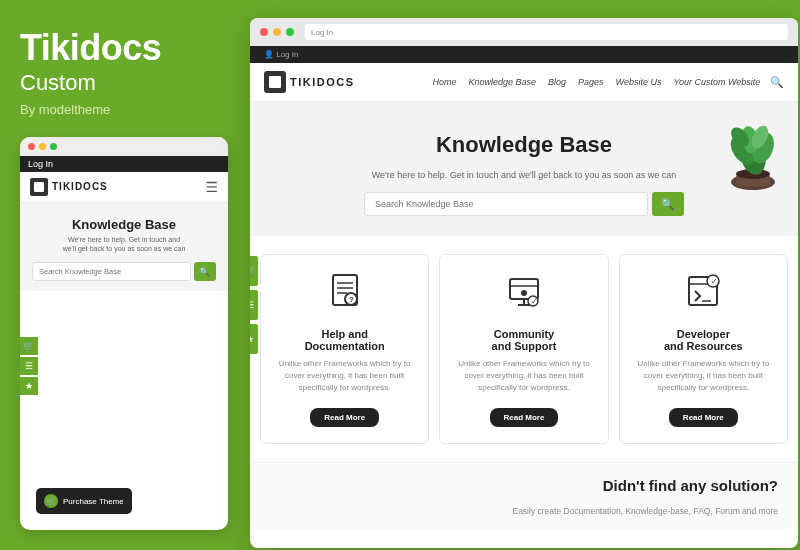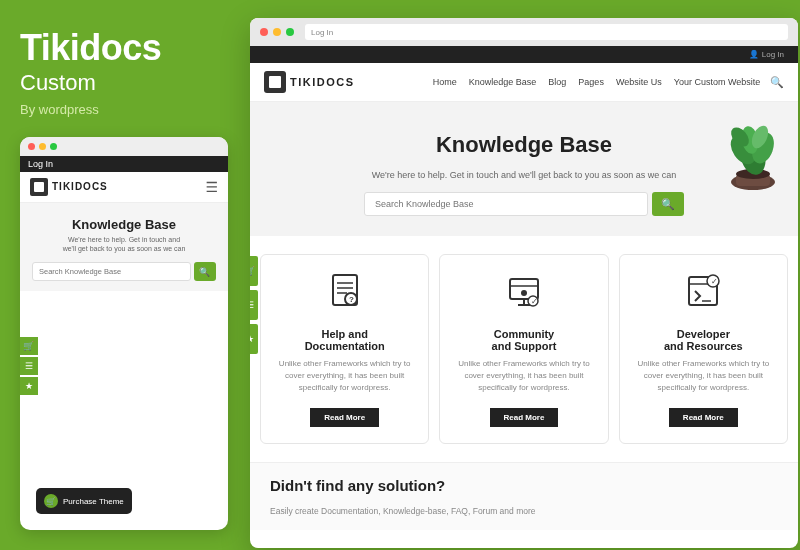--- a/index.html
+++ b/index.html
@@ -233,21 +233,20 @@
 
     
     .site-topbar {
       background: #222;
       padding: 4px 14px;
       font-size: 8px;
       color: #aaa;
       display: flex;
       align-items: center;
       gap: 6px;
-      justify-content: flex-end;
     }
 
     .site-nav {
       display: flex;
       align-items: center;
       padding: 8px 14px;
       border-bottom: 1px solid #eee;
       background: #fff;
     }
 
@@ -274,20 +273,21 @@
       letter-spacing: 1.5px;
       color: #222;
     }
 
     .site-nav-links {
       display: flex;
       gap: 12px;
       font-size: 9px;
       color: #444;
       margin-right: 10px;
+      font-style: italic;
     }
     .site-nav-links span { cursor: pointer; }
     .site-search-icon {
       font-size: 11px;
       color: #555;
     }
 
     
     .site-hero {
       background: #f3f3f3;
@@ -397,32 +397,32 @@
       font-size: 8px;
       color: #888;
       line-height: 1.5;
       margin-bottom: 12px;
     }
 
     .card-btn {
       background: #222;
       color: #fff;
       border: none;
-      border-radius: 0;
+      border-radius: 8px;
       padding: 5px 14px;
       font-size: 8px;
       cursor: pointer;
       font-weight: 600;
     }
 
     
     .site-bottom {
       background: #fafafa;
       padding: 14px 20px;
-      text-align: left;
+      text-align: right;
       border-top: 1px solid #eee;
     }
 
     .site-bottom-title {
       font-size: 15px;
       font-weight: 700;
       color: #222;
     }
 
     .site-bottom-sub {
@@ -436,21 +436,21 @@
       width: 70px;
       height: 90px;
     }
   </style>
 </head>
 <body>
 
 <div class="left-panel">
   <div class="brand-title">Tikidocs</div>
   <div class="brand-subtitle">Custom</div>
-  <div class="brand-by">By wordpress</div>
+  <div class="brand-by">By modeltheme</div>
 
   <div class="mobile-mockup">
     <div class="mockup-dots">
       <div class="mockup-dot"></div>
       <div class="mockup-dot"></div>
       <div class="mockup-dot"></div>
     </div>
     <div class="mockup-login-bar">Log In</div>
     <div class="mockup-nav">
       <div class="mockup-logo-box">

